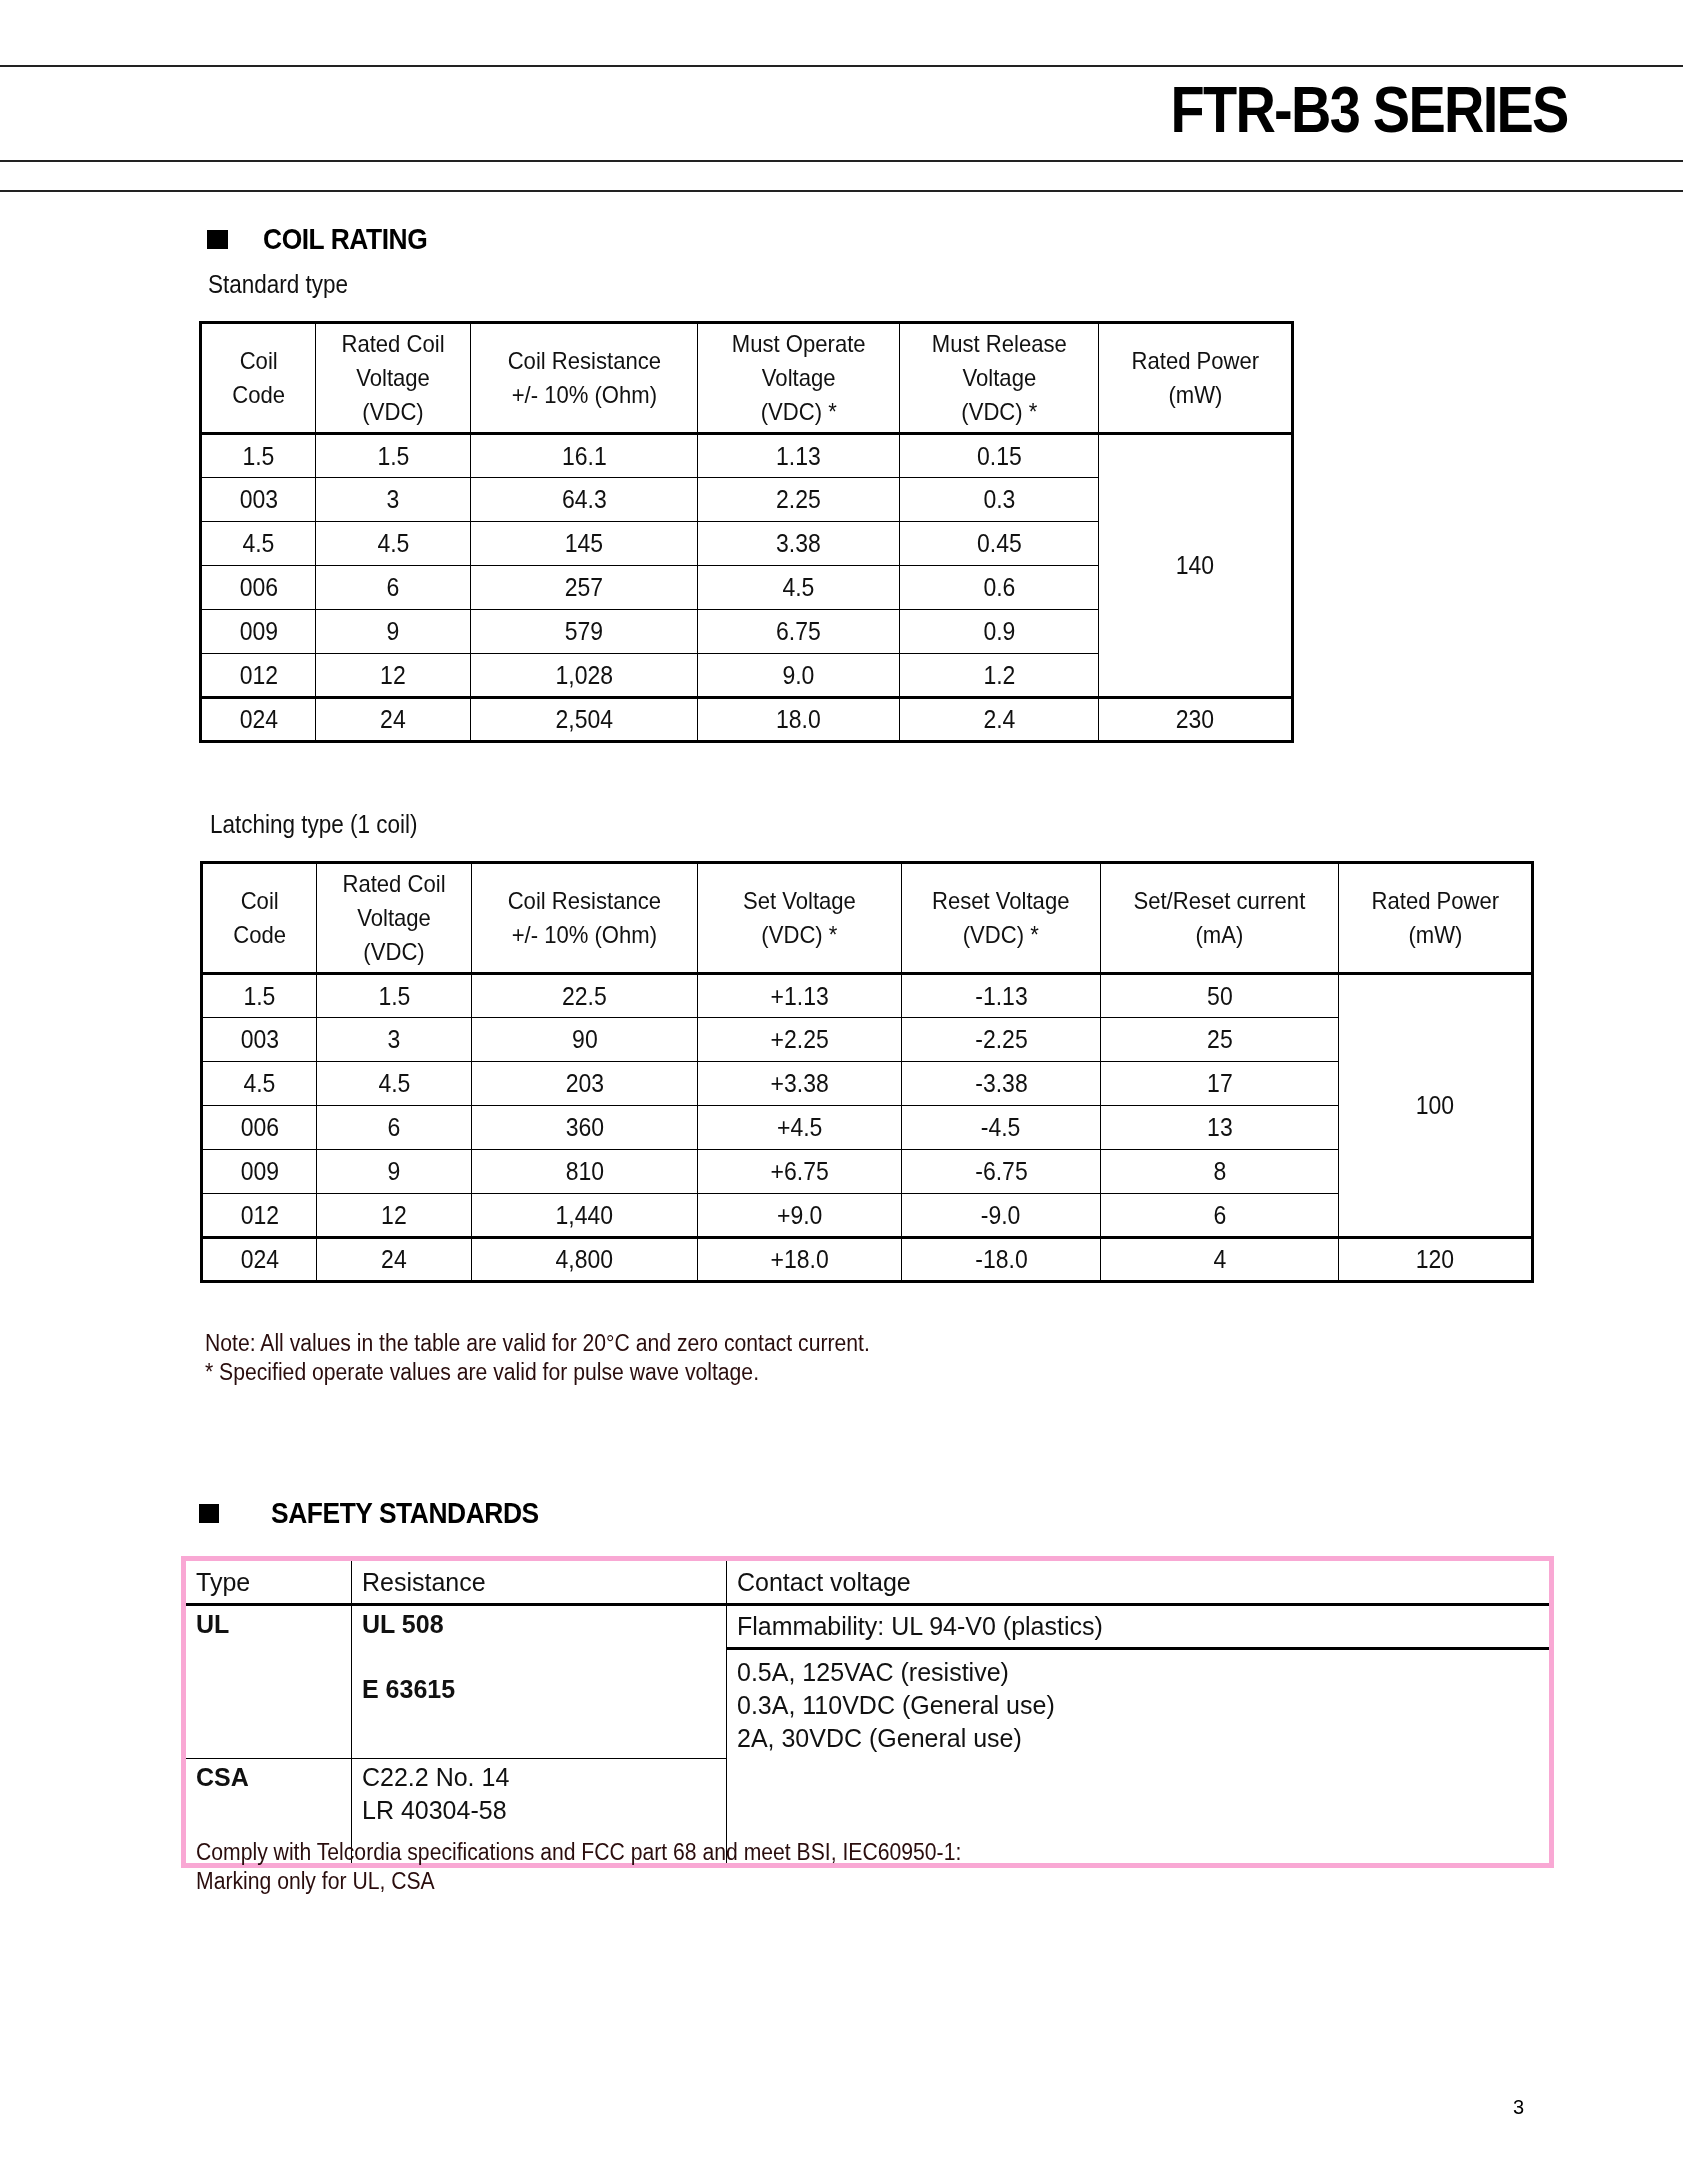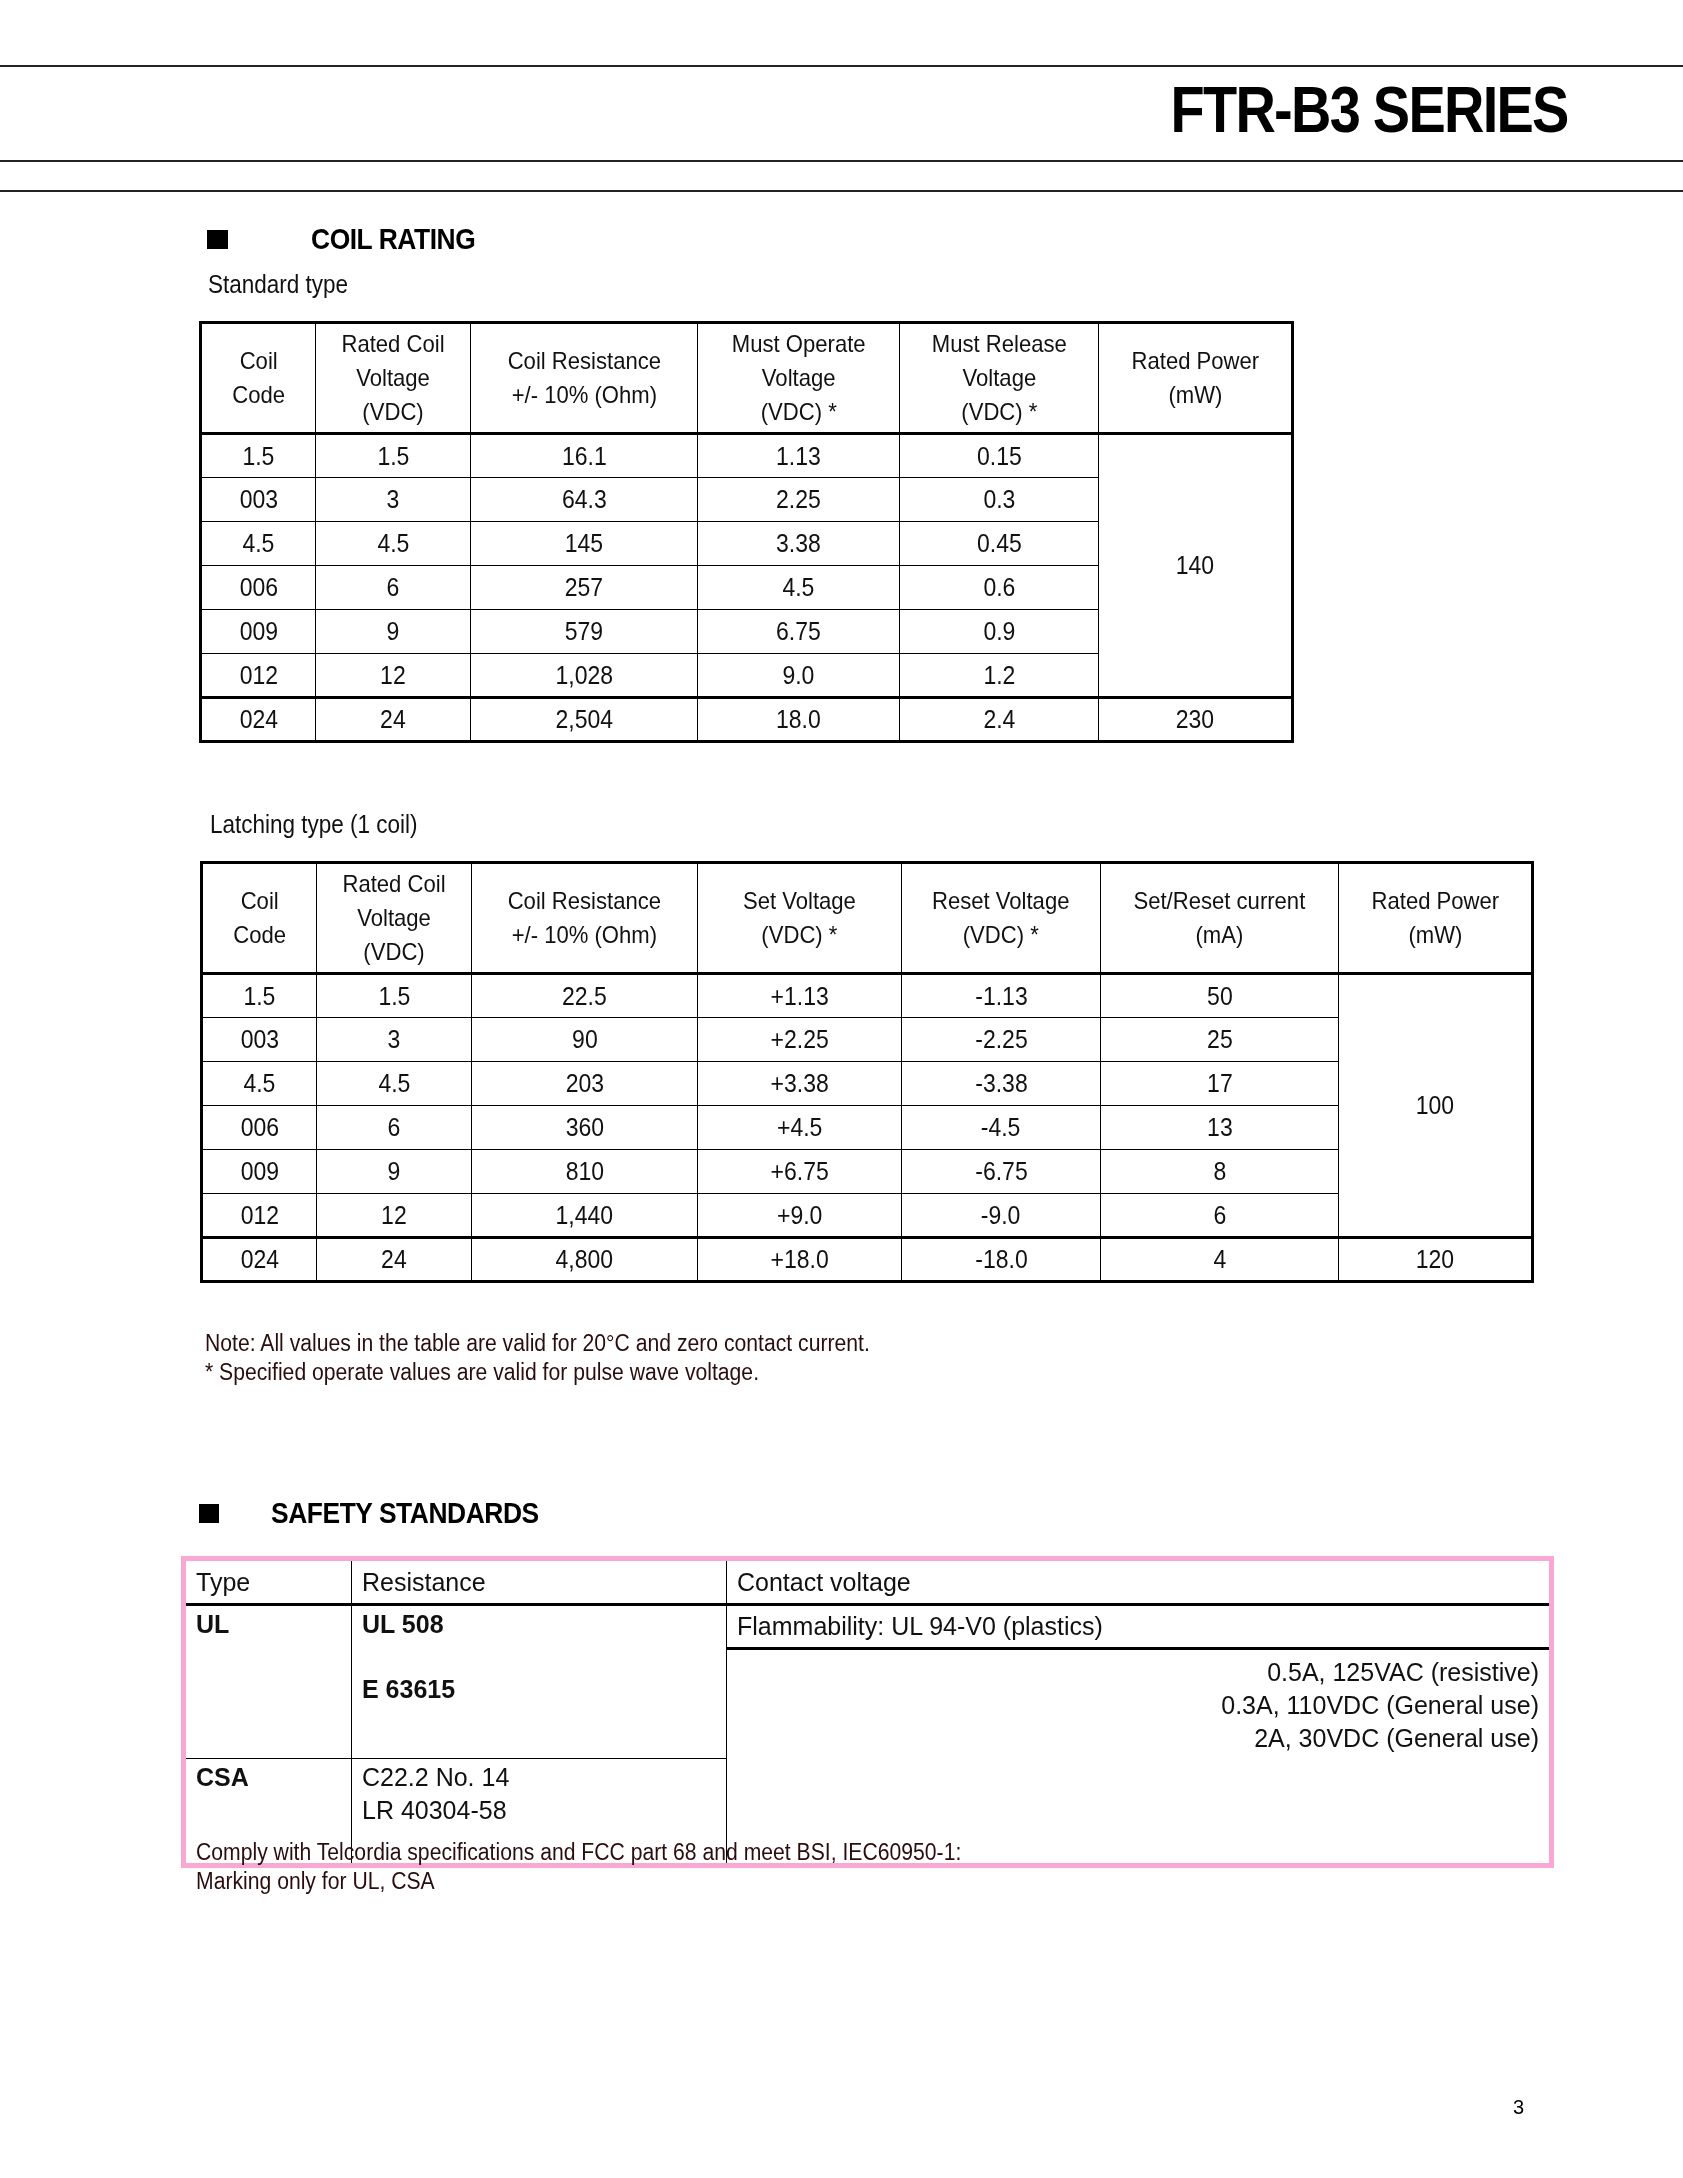--- a/index.html
+++ b/index.html
@@ -51,21 +51,21 @@
   .pagenum { position: absolute; left: 1513px; top: 2096px; font-size: 20px; color: #000; }
 </style>
 </head>
 <body>
 
 <div class="hline" style="top:65px;"></div>
 <div class="title">FTR-B3 SERIES</div>
 <div class="hline" style="top:160px;"></div>
 <div class="hline" style="top:190px;"></div>
 
-<div class="sec-head" style="left:207px; top:222px;gap:48px;">
+<div class="sec-head" style="left:207px; top:222px;">
   <span class="sec-bullet" style="width:21px;height:19px;"></span>
   <span class="sec-title" style="margin-left:35px;">COIL RATING</span>
 </div>
 <div class="subhead" style="left:208px; top:270px;">Standard type</div>
 
 <table class="spec" style="left:199px; top:321px; width:1092px;">
   <colgroup>
     <col style="width:115px">
       <col style="width:155px">
       <col style="width:227px">
@@ -256,21 +256,21 @@
       <td class="comp" rowspan="2">
           <div class="cell-lines">
             <span>UL 508</span>
             <span class="gap"></span>
             <span style="margin-top:-1px;">E 63615</span>
           </div>
         </td>
       <td class="flam">Flammability: UL 94-V0 (plastics)</td>
     </tr>
     <tr>
-      <td rowspan="2" style="padding-top:6px;text-align:right;">
+      <td rowspan="2" style="padding-top:6px;">
         <div class="cell-lines">
           <span>0.5A, 125VAC (resistive)</span>
           <span>0.3A, 110VDC (General use)</span>
           <span>2A, 30VDC (General use)</span>
         </div>
       </td>
     </tr>
     <tr>
       <td style="height:107px;font-weight:bold;">
           <div class="cell-lines">

